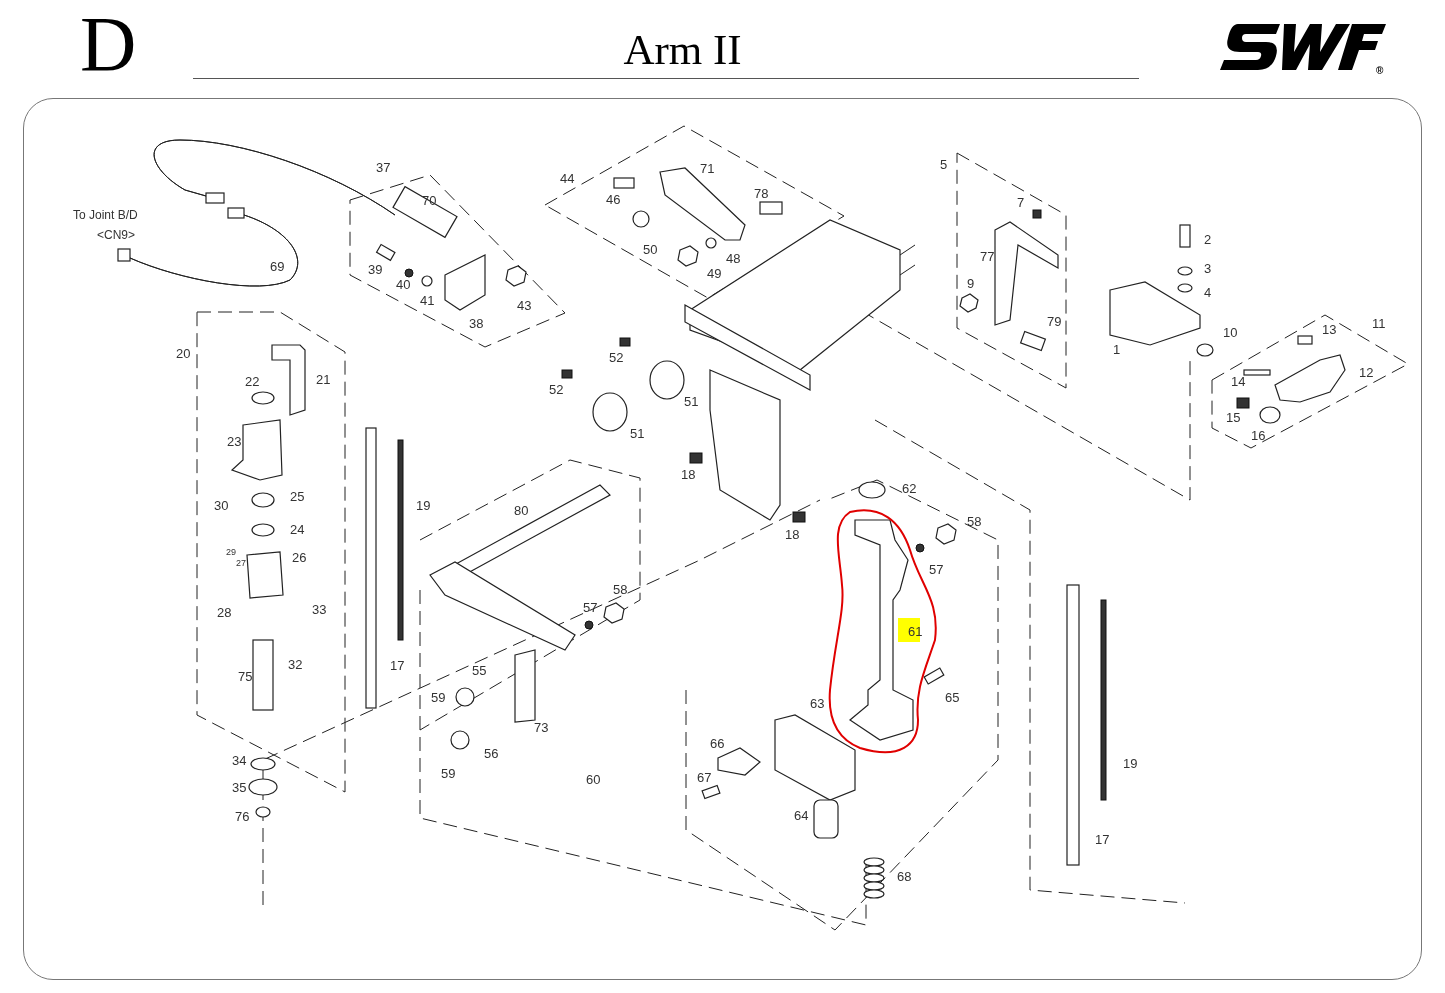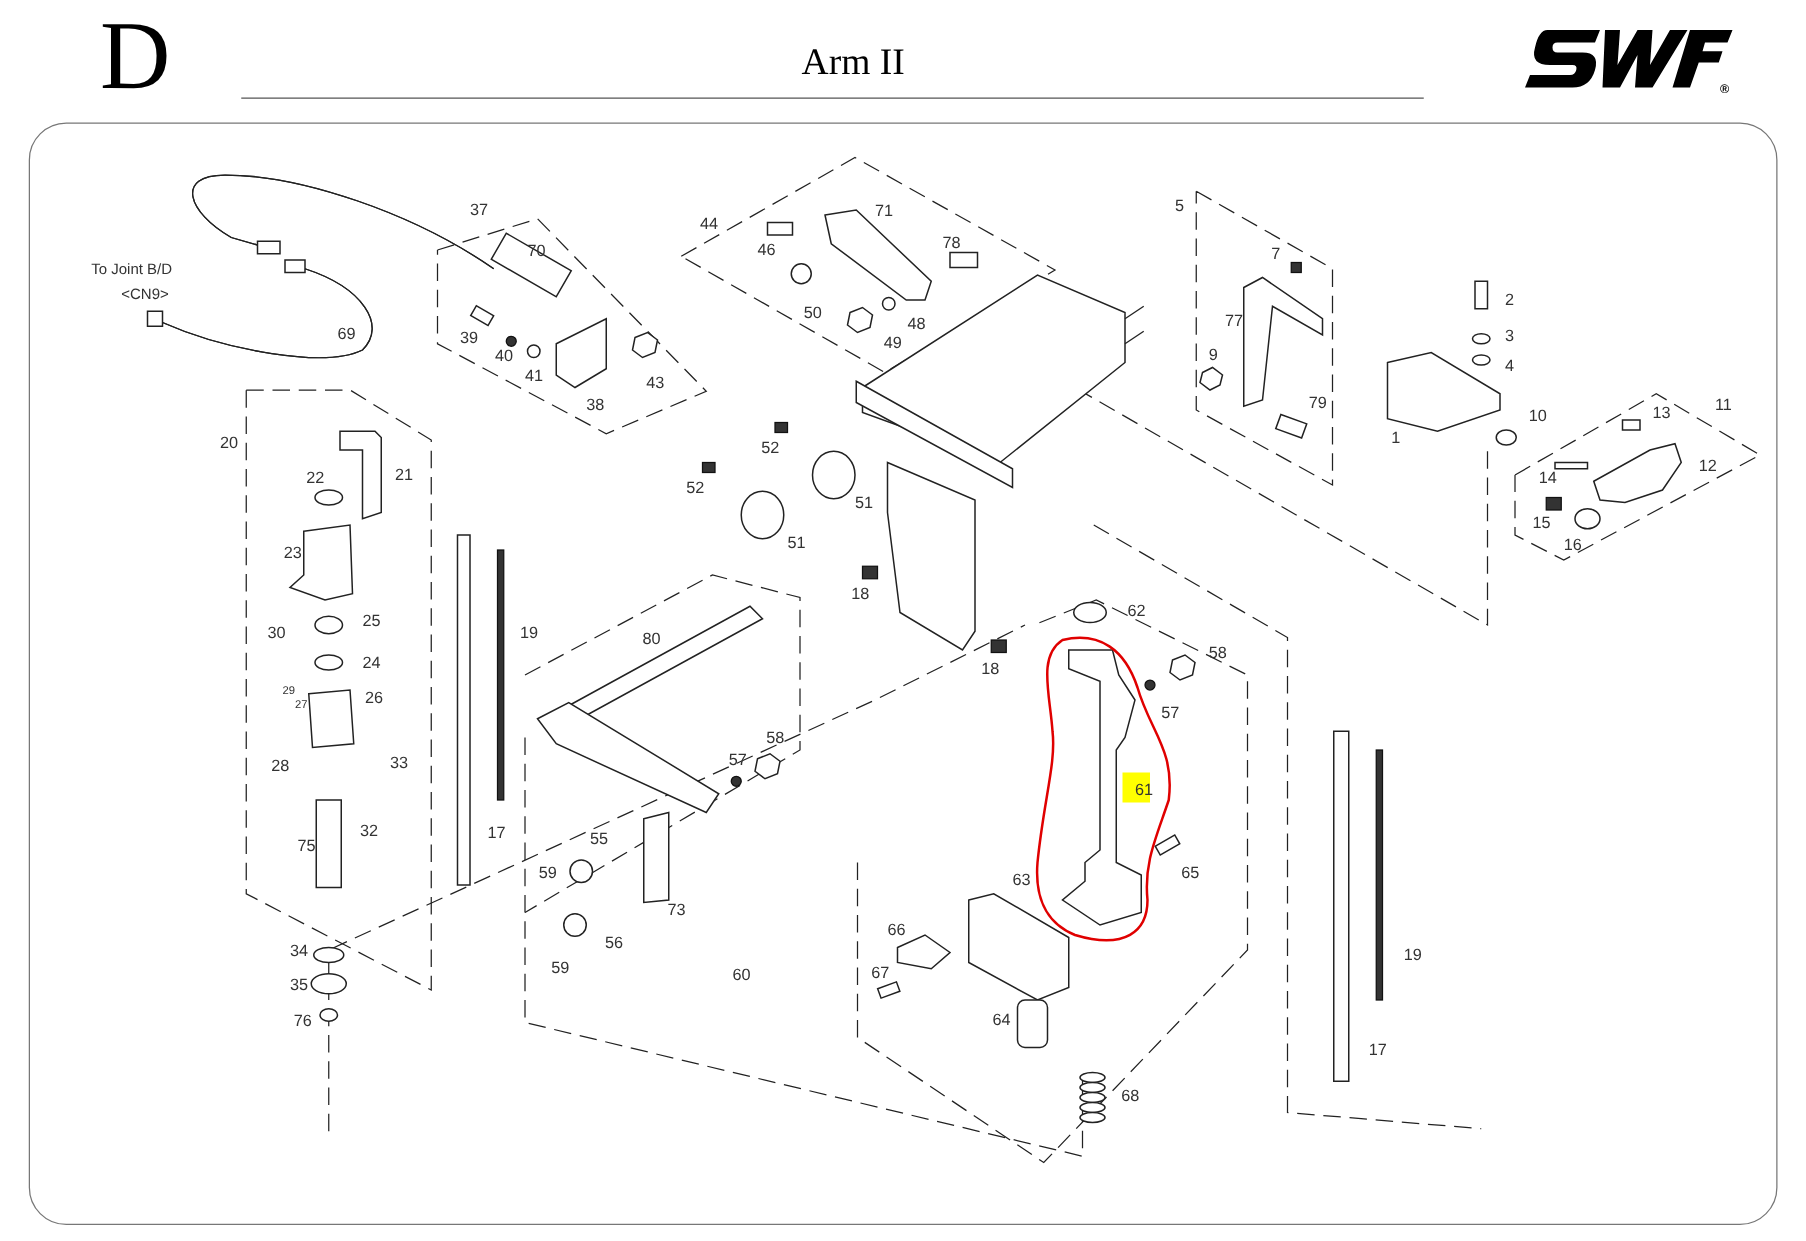--- a/index.html
+++ b/index.html
@@ -1,18 +1,18 @@
 <!DOCTYPE html>
 <html><head>
 <meta charset="utf-8">
 <style>
   html, body { margin:0; padding:0; background:#ffffff; }
   body { width:1445px; height:993px; position:relative; overflow:hidden; font-family:"Liberation Sans", sans-serif; }
   .section-letter { position:absolute; left:80px; top:4px; font-family:"Liberation Serif", serif; font-size:78px; line-height:80px; color:#000; }
-  .page-title { position:absolute; left:0; width:1365px; top:26px; text-align:center; font-family:"Liberation Serif", serif; font-size:30px; line-height:48px; color:#000; }
+  .page-title { position:absolute; left:0; width:1365px; top:26px; text-align:center; font-family:"Liberation Serif", serif; font-size:43px; line-height:48px; color:#000; }
   .title-rule { position:absolute; left:193px; top:78px; width:946px; height:1px; background:#555; }
   .brand-logo { position:absolute; left:1218px; top:22px; width:170px; height:54px; }
   .frame { position:absolute; left:23px; top:98px; width:1399px; height:882px; border:1.5px solid #777; border-radius:30px; box-sizing:border-box; }
   svg.diagram { position:absolute; left:0; top:0; width:1445px; height:993px; }
   .callout { font-family:"Liberation Sans", sans-serif; font-size:13px; fill:#333; }
   .callout-small { font-size:9px; }
   .note { font-family:"Liberation Sans", sans-serif; font-size:12px; fill:#333; }
   .dash { fill:none; stroke:#222; stroke-width:1; stroke-dasharray:14 7; }
   .lead { fill:none; stroke:#222; stroke-width:1; }
   .part { fill:#fff; stroke:#222; stroke-width:1.2; }

